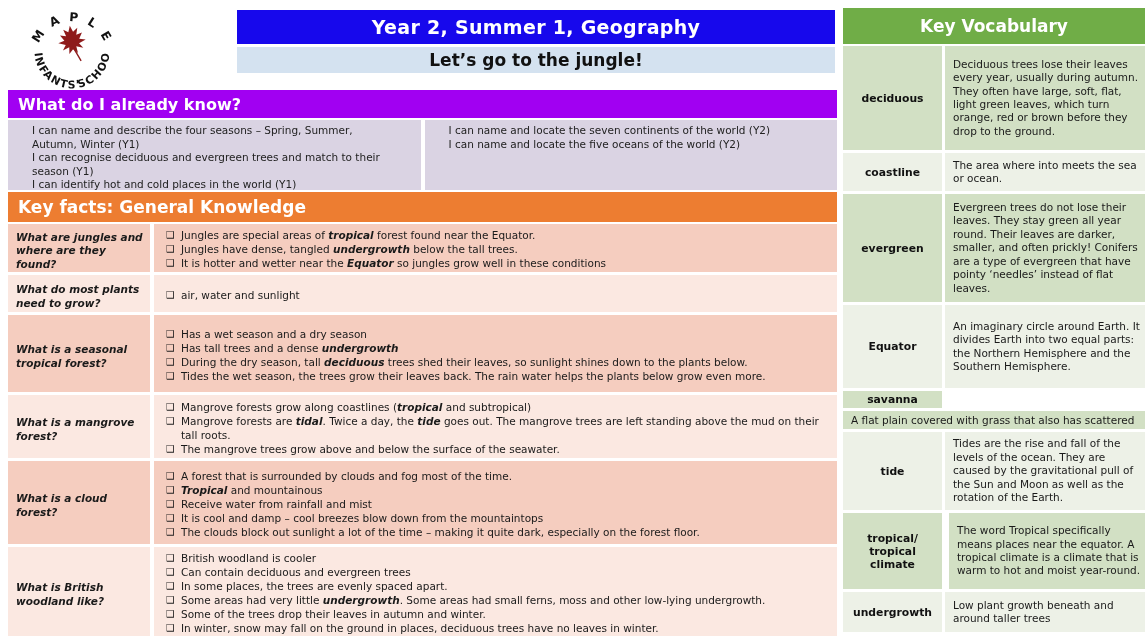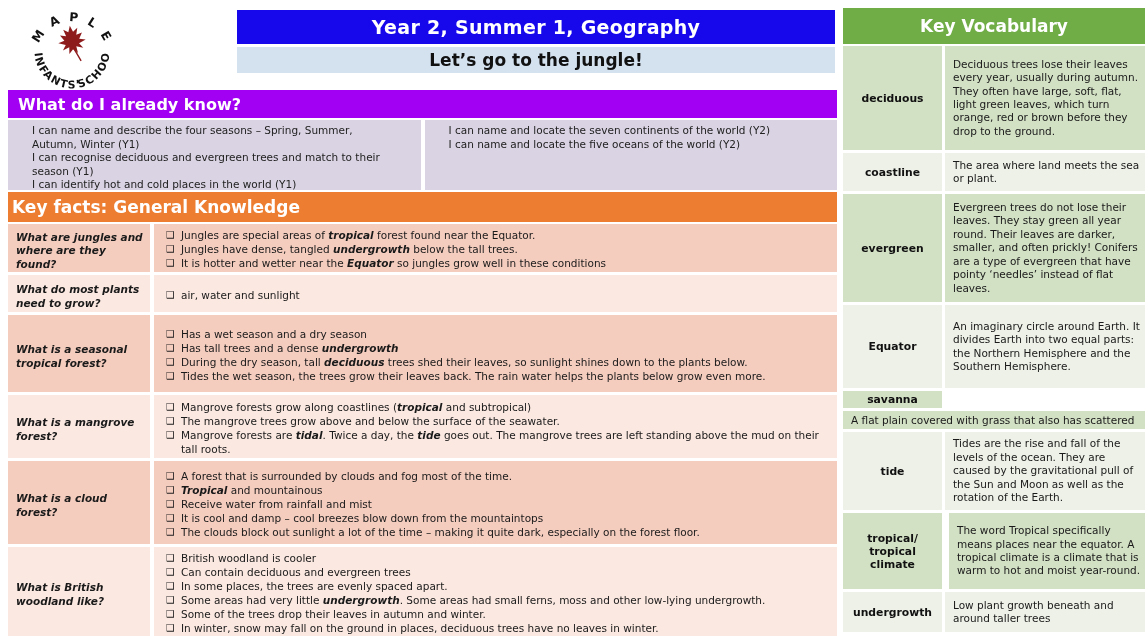--- a/index.html
+++ b/index.html
@@ -21,21 +21,21 @@
                background:var(--c-purple); color:#fff; font-size:16px; font-weight:bold;
                display:flex; align-items:center; padding-left:10px; }
   .pk { position:absolute; left:8px; top:120px; width:829px; height:70px; display:flex; gap:4px; overflow:hidden; }
   .pk-col { flex:1; background:var(--c-lavender); padding:4px 24px; font-size:10.5px;
             line-height:13.5px; color:#222; overflow:hidden; }
   .pk-col div { margin:0; }
 
   
   .orange-bar { position:absolute; left:8px; top:192px; width:829px; height:30px;
                background:var(--c-orange); color:#fff; font-size:17px; font-weight:bold;
-               display:flex; align-items:center; padding-left:4px; }
+               display:flex; align-items:center; padding-left:10px; }
   .facts { position:absolute; left:8px; top:224px; width:829px; height:412px;
            display:flex; flex-direction:column; gap:3px; }
   .frow { display:flex; gap:4px; overflow:hidden; }
   .frow:nth-child(1){ height:48px; } .frow:nth-child(2){ height:37px; }
   .frow:nth-child(3){ height:77px; } .frow:nth-child(4){ height:63px; }
   .frow:nth-child(5){ height:83px; } .frow:nth-child(6){ flex:1; }
   .frow.dark .fq, .frow.dark .fa { background:var(--c-salmon); }
   .frow.light .fq, .frow.light .fa { background:var(--c-lightpink); }
   .fq { width:142px; padding:6px 6px 0 8px; font-size:10.5px; font-weight:bold; font-style:italic;
         color:#1a1a1a; line-height:13.5px; display:flex; flex-direction:column; justify-content:center; }
@@ -127,22 +127,22 @@
           <div class="bullet">Has a wet season and a dry season</div>
           <div class="bullet">Has tall trees and a dense <b><i>undergrowth</i></b></div>
           <div class="bullet">During the dry season, tall <b><i>deciduous</i></b> trees shed their leaves, so sunlight shines down to the plants below.</div>
           <div class="bullet">Tides the wet season, the trees grow their leaves back. The rain water helps the plants below grow even more.</div>
         </div>
       </div>
       <div class="frow light">
         <div class="fq">What is a mangrove forest?</div>
         <div class="fa">
           <div class="bullet">Mangrove forests grow along coastlines (<b><i>tropical</i></b> and subtropical)</div>
+          <div class="bullet">Mangrove forests are <b><i>tidal</i></b>. Twice a day, the <b><i>tide</i></b> goes out. The mangrove trees are left standing above the mud on their tall roots.</div>
           <div class="bullet">The mangrove trees grow above and below the surface of the seawater.</div>
-          <div class="bullet">Mangrove forests are <b><i>tidal</i></b>. Twice a day, the <b><i>tide</i></b> goes out. The mangrove trees are left standing above the mud on their tall roots.</div>
         </div>
       </div>
       <div class="frow dark">
         <div class="fq">What is a cloud forest?</div>
         <div class="fa">
           <div class="bullet">A forest that is surrounded by clouds and fog most of the time.</div>
           <div class="bullet"><b><i>Tropical</i></b> and mountainous</div>
           <div class="bullet">Receive water from rainfall and mist</div>
           <div class="bullet">It is cool and damp – cool breezes blow down from the mountaintops</div>
           <div class="bullet">The clouds block out sunlight a lot of the time – making it quite dark, especially on the forest floor.</div>
@@ -162,21 +162,21 @@
     </div>
 
   <div class="green-bar">Key Vocabulary</div>
   <div class="vocab" id="vocab-table">
       <div class="vrow green">
         <div class="vt">deciduous</div>
         <div class="vd">Deciduous trees lose their leaves every year, usually during autumn. They often have large, soft, flat, light green leaves, which turn orange, red or brown before they drop to the ground.</div>
       </div>
       <div class="vrow light">
         <div class="vt">coastline</div>
-        <div class="vd">The area where land meets the sea or plant.</div>
+        <div class="vd">The area where into meets the sea or ocean.</div>
       </div>
       <div class="vrow green">
         <div class="vt">evergreen</div>
         <div class="vd">Evergreen trees do not lose their leaves. They stay green all year round. Their leaves are darker, smaller, and often prickly! Conifers are a type of evergreen that have pointy ‘needles’ instead of flat leaves.</div>
       </div>
       <div class="vrow light">
         <div class="vt">Equator</div>
         <div class="vd">An imaginary circle around Earth. It divides Earth into two equal parts: the Northern Hemisphere and the Southern Hemisphere.</div>
       </div>
       <div class="vrow green">

